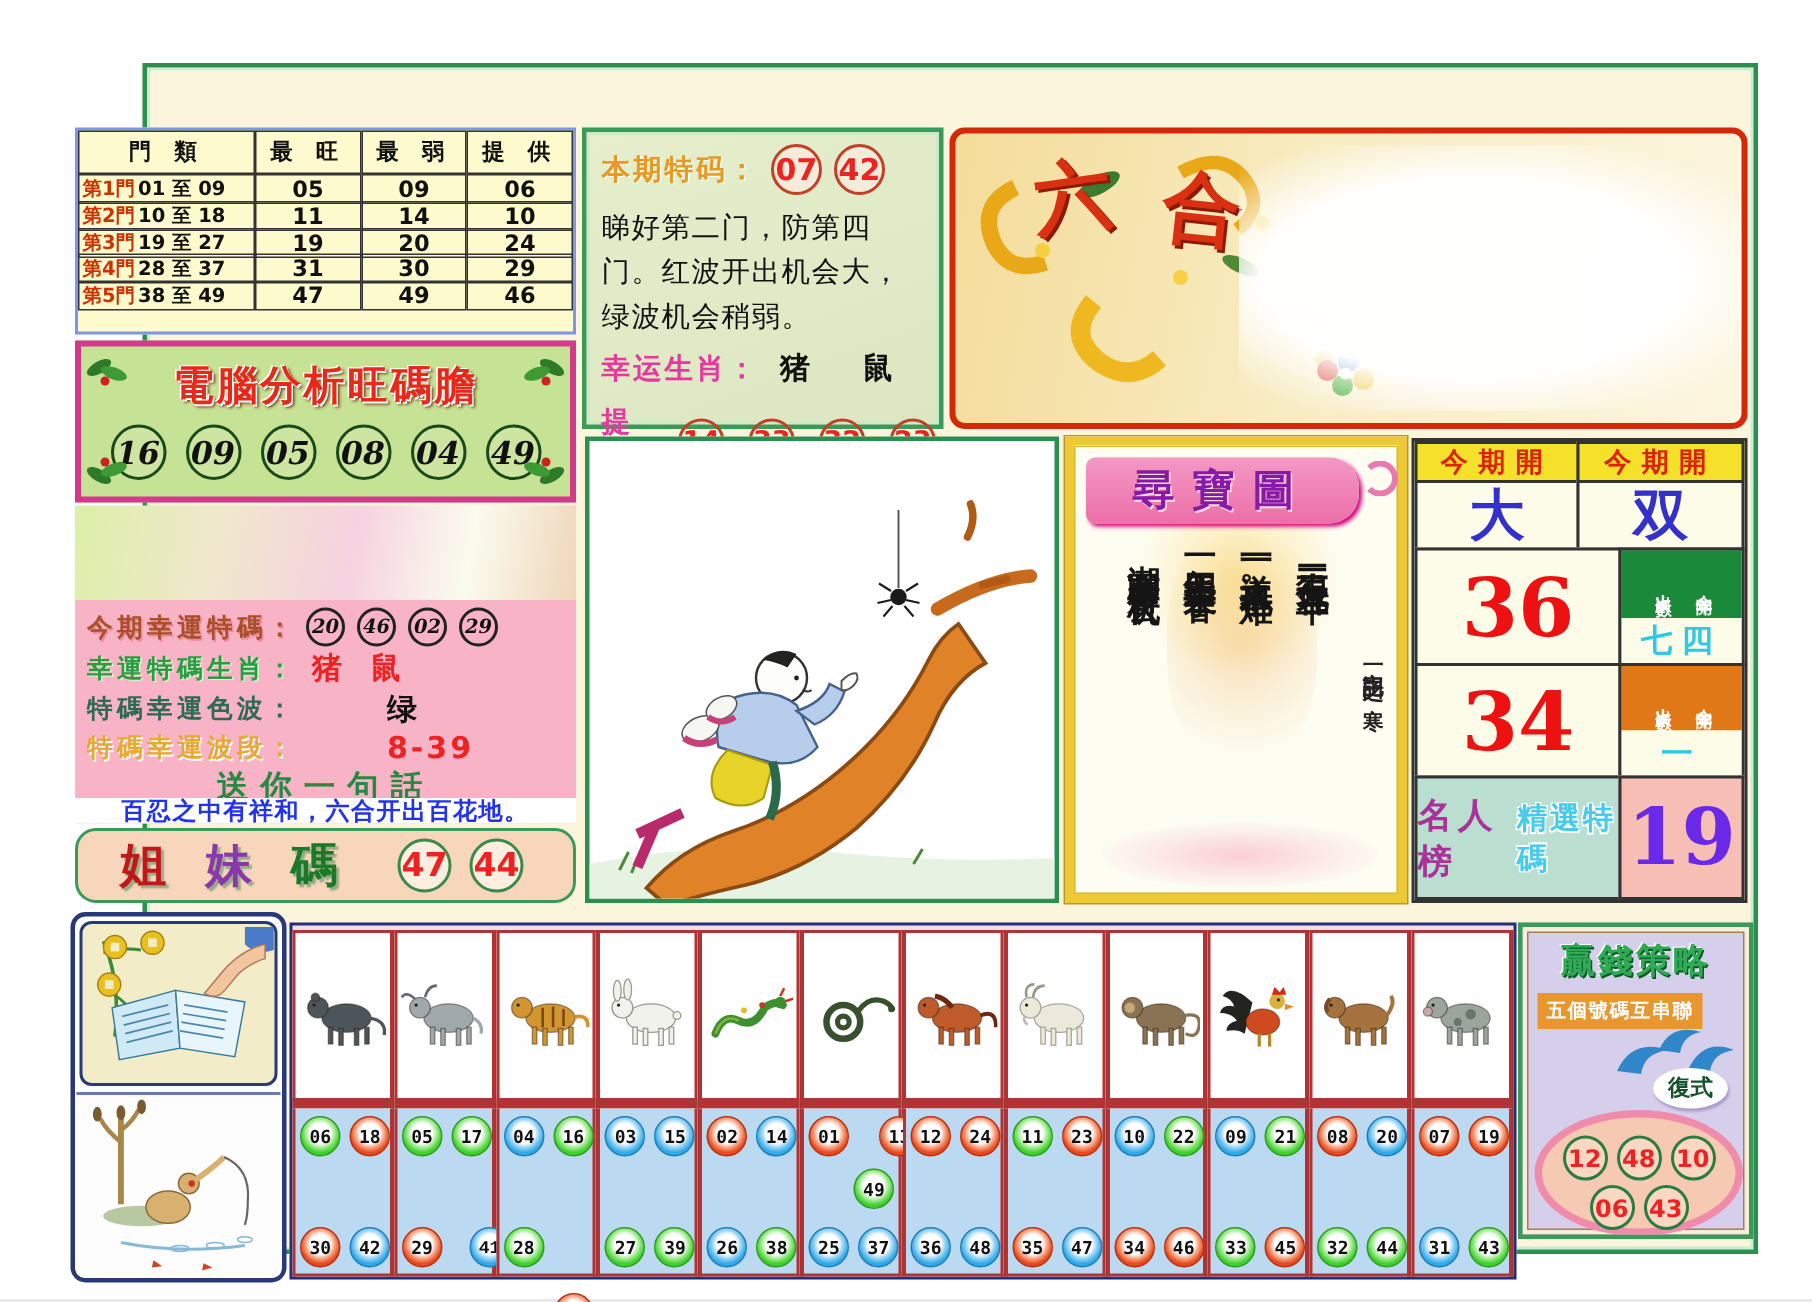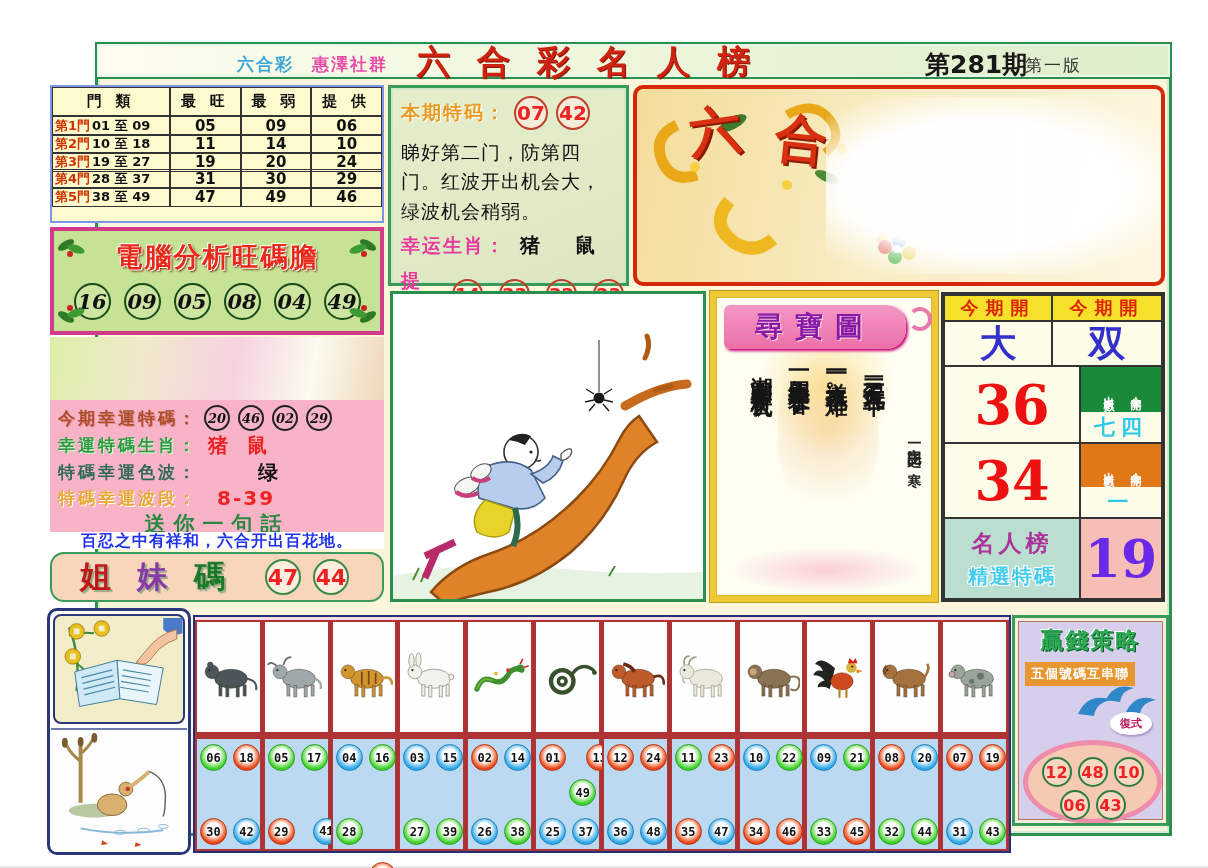--- a/index.html
+++ b/index.html
@@ -23,21 +23,21 @@
   .main-title { position:absolute; left:320px; top:-4px; white-space:nowrap; }
   .main-title span { font-family:"DejaVu Serif", serif; font-size:33px; font-weight:bold; color:#cf2210;
      margin-right:27px; text-shadow:1px 1px 0 #8a1808; }
   .issue { position:absolute; left:828px; top:4px; font-size:25px; font-weight:bold; color:#171717; }
   .edition { position:absolute; left:928px; top:10px; font-size:17px; color:#333; letter-spacing:2px; }
 
   
   .hw { position:absolute; left:50px; top:85px; width:334px; height:138px; border:2px solid #7e95e8; background:#fdfacd; }
   .hw-title { height:26px; background:#4a63d8; color:#86f2b2; font-size:18px; font-weight:bold; letter-spacing:3px;
      display:flex; align-items:center; justify-content:center; border-bottom:1px solid #223; }
-  .hw-head { display:grid; grid-template-columns:118px 1fr 1fr 1fr; height:29px;font-family:Liberation Serif, serif; }
+  .hw-head { display:grid; grid-template-columns:118px 1fr 1fr 1fr; height:29px; }
   .hw-head div { border:1px solid #333; font-size:15px; font-weight:bold; letter-spacing:5px;
      display:flex; align-items:center; justify-content:center; color:#111; }
   .hw-row { display:grid; grid-template-columns:118px 1fr 1fr 1fr; height:17.8px; }
   .hw-row div { border:1px solid #333; display:flex; align-items:center; justify-content:center; font-size:15px; font-weight:bold; color:#111; }
   .hw-row .gatecell { justify-content:flex-start; padding-left:2px; font-size:13px; }
   .hw-row .gate { color:#cc3300; font-weight:bold; margin-right:2px; }
   .hw-row .range { color:#111; font-weight:600; }
 
   
   .comp { position:absolute; left:50px; top:227px; width:334px; height:108px; border:4px solid #d23a8a;
@@ -128,21 +128,21 @@
   .pcell { position:absolute; border:2px solid #333; display:flex; align-items:center; justify-content:center; }
   .phead { background:#f6e12a; color:#dd2200; font-size:18px; font-weight:bold; letter-spacing:7px; }
   .pbig { font-family:"DejaVu Serif",serif; font-size:37px; font-weight:bold; color:#3330cc; background:#fdfce8; }
   .pnum { font-size:54px; font-weight:bold; color:#ee1111; background:#fdfce8; font-family:"DejaVu Serif",serif; }
   .pstat { flex-direction:column; padding:0; }
   .stat-head { width:100%; flex:1; display:flex; align-items:center; justify-content:center; gap:12px; }
   .stat-head.green { background:#1a8a3a; } .stat-head.orange { background:#e07818; }
   .vlabel { writing-mode:vertical-rl; color:#fff; font-size:11px; font-weight:bold; letter-spacing:2px; }
   .stat-val { width:100%; height:30px; background:#fdfce8; color:#2ec8e8; font-size:21px; font-weight:bold;
      display:flex; align-items:center; justify-content:center; letter-spacing:6px; font-family:"DejaVu Serif",serif; }
-  .pfoot-l { background:#badfd0; flex-direction:column; gap:4px; }
+  .pfoot-l { background:#badfd0; flex-direction:row; gap:4px; }
   .pfoot-t { color:#aa3399; font-size:23px; font-weight:bold; letter-spacing:4px; }
   .pfoot-s { color:#44ccee; font-size:20px; font-weight:bold; letter-spacing:2px;
      text-shadow:1px 1px 0 #fff,-1px -1px 0 #fff,1px -1px 0 #fff,-1px 1px 0 #fff; }
   .pfoot-r { background:#f6beb4; color:#6a28e8; font-size:52px; font-weight:bold; font-family:"DejaVu Serif",serif; }
 
   
   .zstrip { position:absolute; left:193px; top:615px; width:818px; height:238px; border:2px solid #22307a;
      background:#f5dde2; display:flex; padding-top:3px; }
   .zcol { flex:1; display:flex; flex-direction:column; border-right:1px solid #a83030; }
   .zanimal { height:112px; background:#fefefe; border:2px solid #b03434; border-bottom:none; padding:6px 2px; }
@@ -157,21 +157,21 @@
 
   
   .strat { position:absolute; left:1012px; top:615px; width:157px; height:211px; background:#d6cfec;
      border:3px solid #3a9a5a; box-shadow: inset 0 0 0 3px #f6eedd, inset 0 0 0 4px #b07858; overflow:hidden; }
   .strat-title { margin-top:7px; text-align:center; font-size:23px; font-weight:bold; color:#2faa55; letter-spacing:2px;
      text-shadow:1px 1px 0 #0a5a28, -1px -1px 0 #fff; font-family:"DejaVu Serif",serif; }
   .strat-sub { position:absolute; left:10px; top:44px; background:#e8962f; color:#fff; font-size:13px; font-weight:bold;
      padding:3px 6px; letter-spacing:1px; }
   .strat-waves { position:absolute; right:6px; top:52px; width:92px; height:52px; }
   .strat-tag { position:absolute; right:14px; top:94px; background:#fff; border-radius:50%; padding:4px 10px;
-     color:#be185d; font-size:11px; font-weight:bold; box-shadow:1px 2px 2px #aa98c8; }
+     color:#14532d; font-size:15px; font-weight:bold; box-shadow:1px 2px 2px #aa98c8; }
   .strat-ellipse { position:absolute; left:8px; top:122px; width:139px; height:84px; background:#f6c9b2;
      border:5px solid #f08cab; border-radius:50%; }
   .strat-row { display:flex; justify-content:center; gap:6px; }
   .strat-row.r1 { margin-top:12px; } .strat-row.r2 { margin-top:3px; }
 
   
   .circ { display:inline-flex; align-items:center; justify-content:center; border-radius:50%; flex:none; }
   .c-comp { width:37px; height:37px; border:2px solid #1a4a1a; color:#111; font-size:21px; font-weight:bold;
      font-style:italic; font-family:"DejaVu Serif",serif; background:rgba(255,255,255,0.12); }
   .c-lucky { width:26px; height:26px; border:2px solid #222; color:#111; font-size:13px; font-weight:bold;
@@ -185,29 +185,20 @@
 </style>
 </head>
 <body>
 
 <div id="canvas">
 
 
   <div class="page"></div>
   <div class="screen-edge"></div>
 
-  <div class="hbar">
-    <div class="brand">
-      <span class="b1">六合彩</span>
-      <span class="b2">惠澤社群</span>
-    </div>
-    <div class="main-title" id="main-title"><span>六</span><span>合</span><span>彩</span><span>名</span><span>人</span><span>榜</span></div>
-    <div class="issue">第281期</div>
-    <div class="edition">第一版</div>
-  </div>
 
   <div class="hw">
     <div class="hw-head">
       <div>門 類</div>
       <div>最 旺</div>
       <div>最 弱</div>
       <div>提 供</div>
     </div>
     <div id="hw-rows">
         <div class="hw-row">
@@ -305,21 +296,21 @@
     <div class="lk-line lk2">
       <span class="lk-lab">幸運特碼生肖：</span>
       <span class="lk-val v-red">猪 鼠</span>
     </div>
     <div class="lk-line lk3">
       <span class="lk-lab">特碼幸運色波：</span>
       <span class="lk-val v-black" style="margin-left:60px;">绿</span>
     </div>
     <div class="lk-line lk4">
       <span class="lk-lab">特碼幸運波段：</span>
-      <span class="lk-val v-red" style="margin-left:19px;letter-spacing:2px;">8-39</span>
+      <span class="lk-val v-red" style="margin-left:60px;letter-spacing:2px;">8-39</span>
     </div>
     <div class="lk5">送你一句話</div>
     <div class="lk6">
       <div>百忍之中有祥和，六合开出百花地。</div>
     </div>
   </div>
 
   <div class="sister">
     <span class="sis-char sc0">姐</span>
     <span class="sis-char sc1">妹</span>

